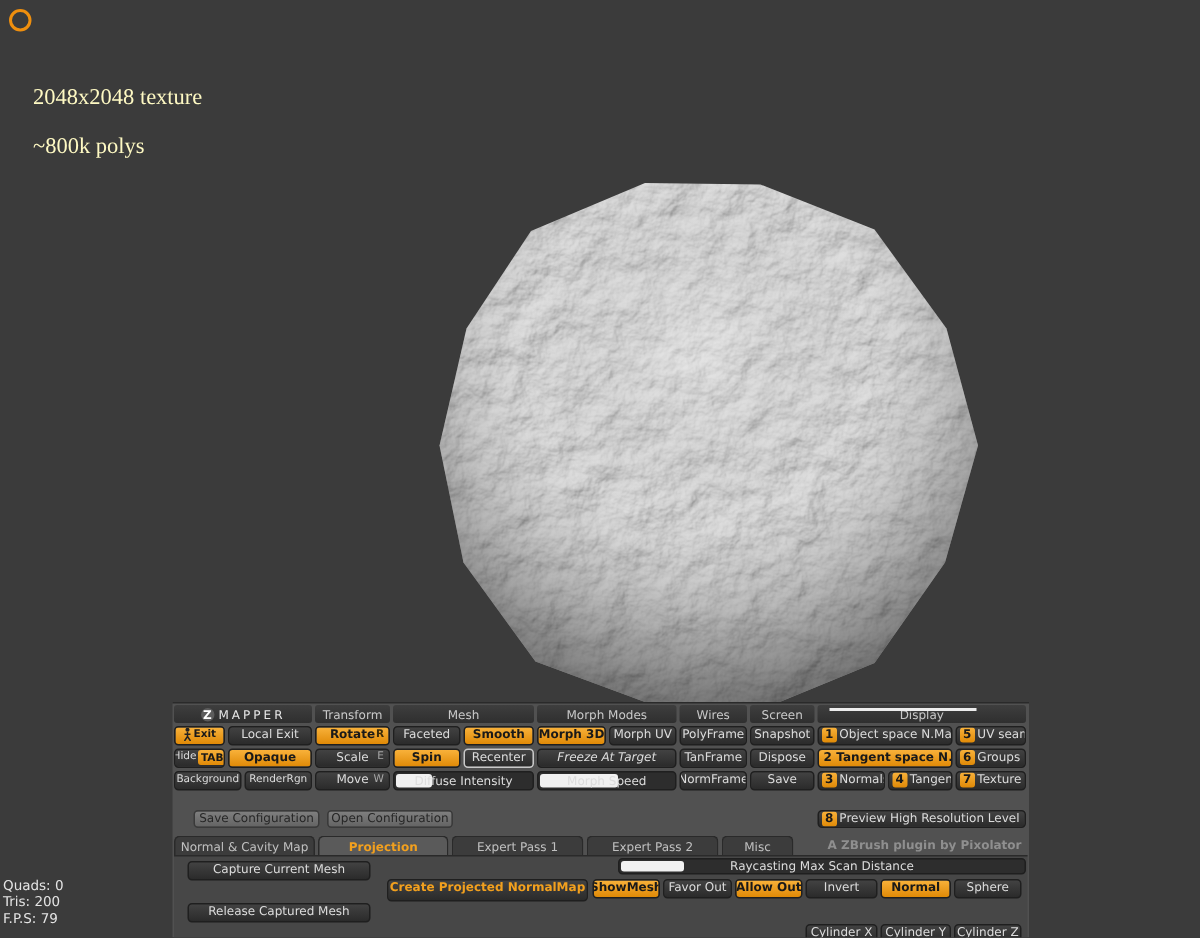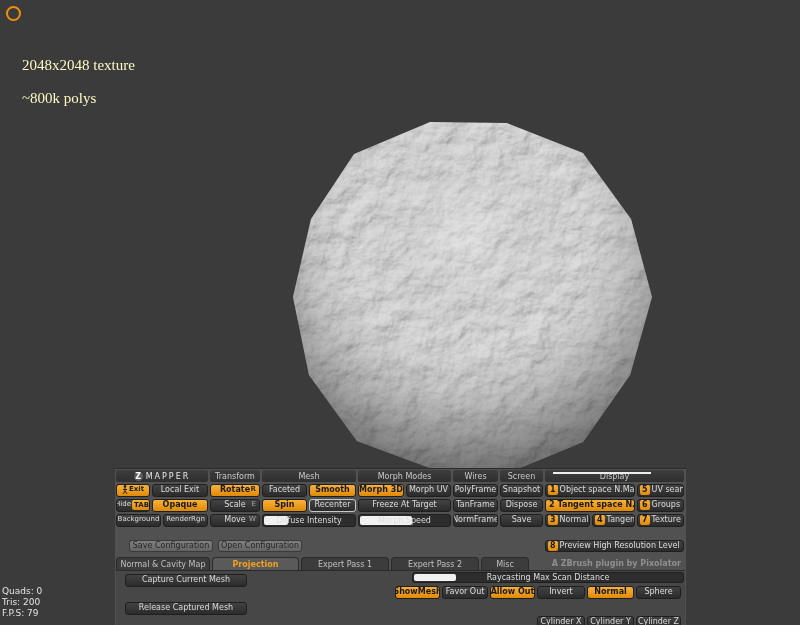--- a/index.html
+++ b/index.html
@@ -136,21 +136,21 @@
       <span>Hide</span>
       <span class="chip">TAB</span>
     </div>
     <div class="btn on" style="width:56px;">Opaque</div>
     <div class="btn" style="width:50px;">
       <span>Scale</span>
       <span class="key">E</span>
     </div>
     <div class="btn on" style="width:45px;">Spin</div>
     <div class="btn outlined" style="width:47px;">Recenter</div>
-    <div class="btn" style="width:93px;">Freeze At Target</div>
+    <div class="btn" style="width:93px;font-style:italic;">Freeze At Target</div>
     <div class="btn" style="width:45px;">TanFrame</div>
     <div class="btn" style="width:43px;">Dispose</div>
     <div class="btn on num" style="width:90px;">
       <span class="chip">2</span>
       <span>Tangent space N.Map</span>
     </div>
     <div class="btn num" style="width:47px;">
       <span class="chip">6</span>
       <span>Groups</span>
     </div>
@@ -201,20 +201,21 @@
     <div class="tab active" style="width:87px;">Projection</div>
     <div class="tab" style="width:88px;">Expert Pass 1</div>
     <div class="tab" style="width:88px;">Expert Pass 2</div>
     <div class="tab" style="width:48px;">Misc</div>
     <div class="credit">A ZBrush plugin by Pixolator</div>
   </div>
 
   <div class="content">
     <div class="btn abs" style="left:9px; top:3px; width:122px;">Capture Current Mesh</div>
     <div class="btn abs" style="left:9px; top:31px; width:122px;">Release Captured Mesh</div>
+    <div class="btn create abs" style="left:142px; top:15px; width:134px; height:15px;">Create Projected NormalMap</div>
 
     <div class="slider abs" style="left:296px; top:1px; width:272px; height:11px;">
       <span class="fill" style="width:42px;"></span>
       <span class="slabel">Raycasting Max Scan Distance</span>
     </div>
 
     <div class="crow" style="left:279px; top:15px;">
       <div class="btn on" style="width:45px;">ShowMesh</div>
       <div class="btn" style="width:46px;">Favor Out</div>
       <div class="btn on" style="width:45px;">Allow Out</div>

